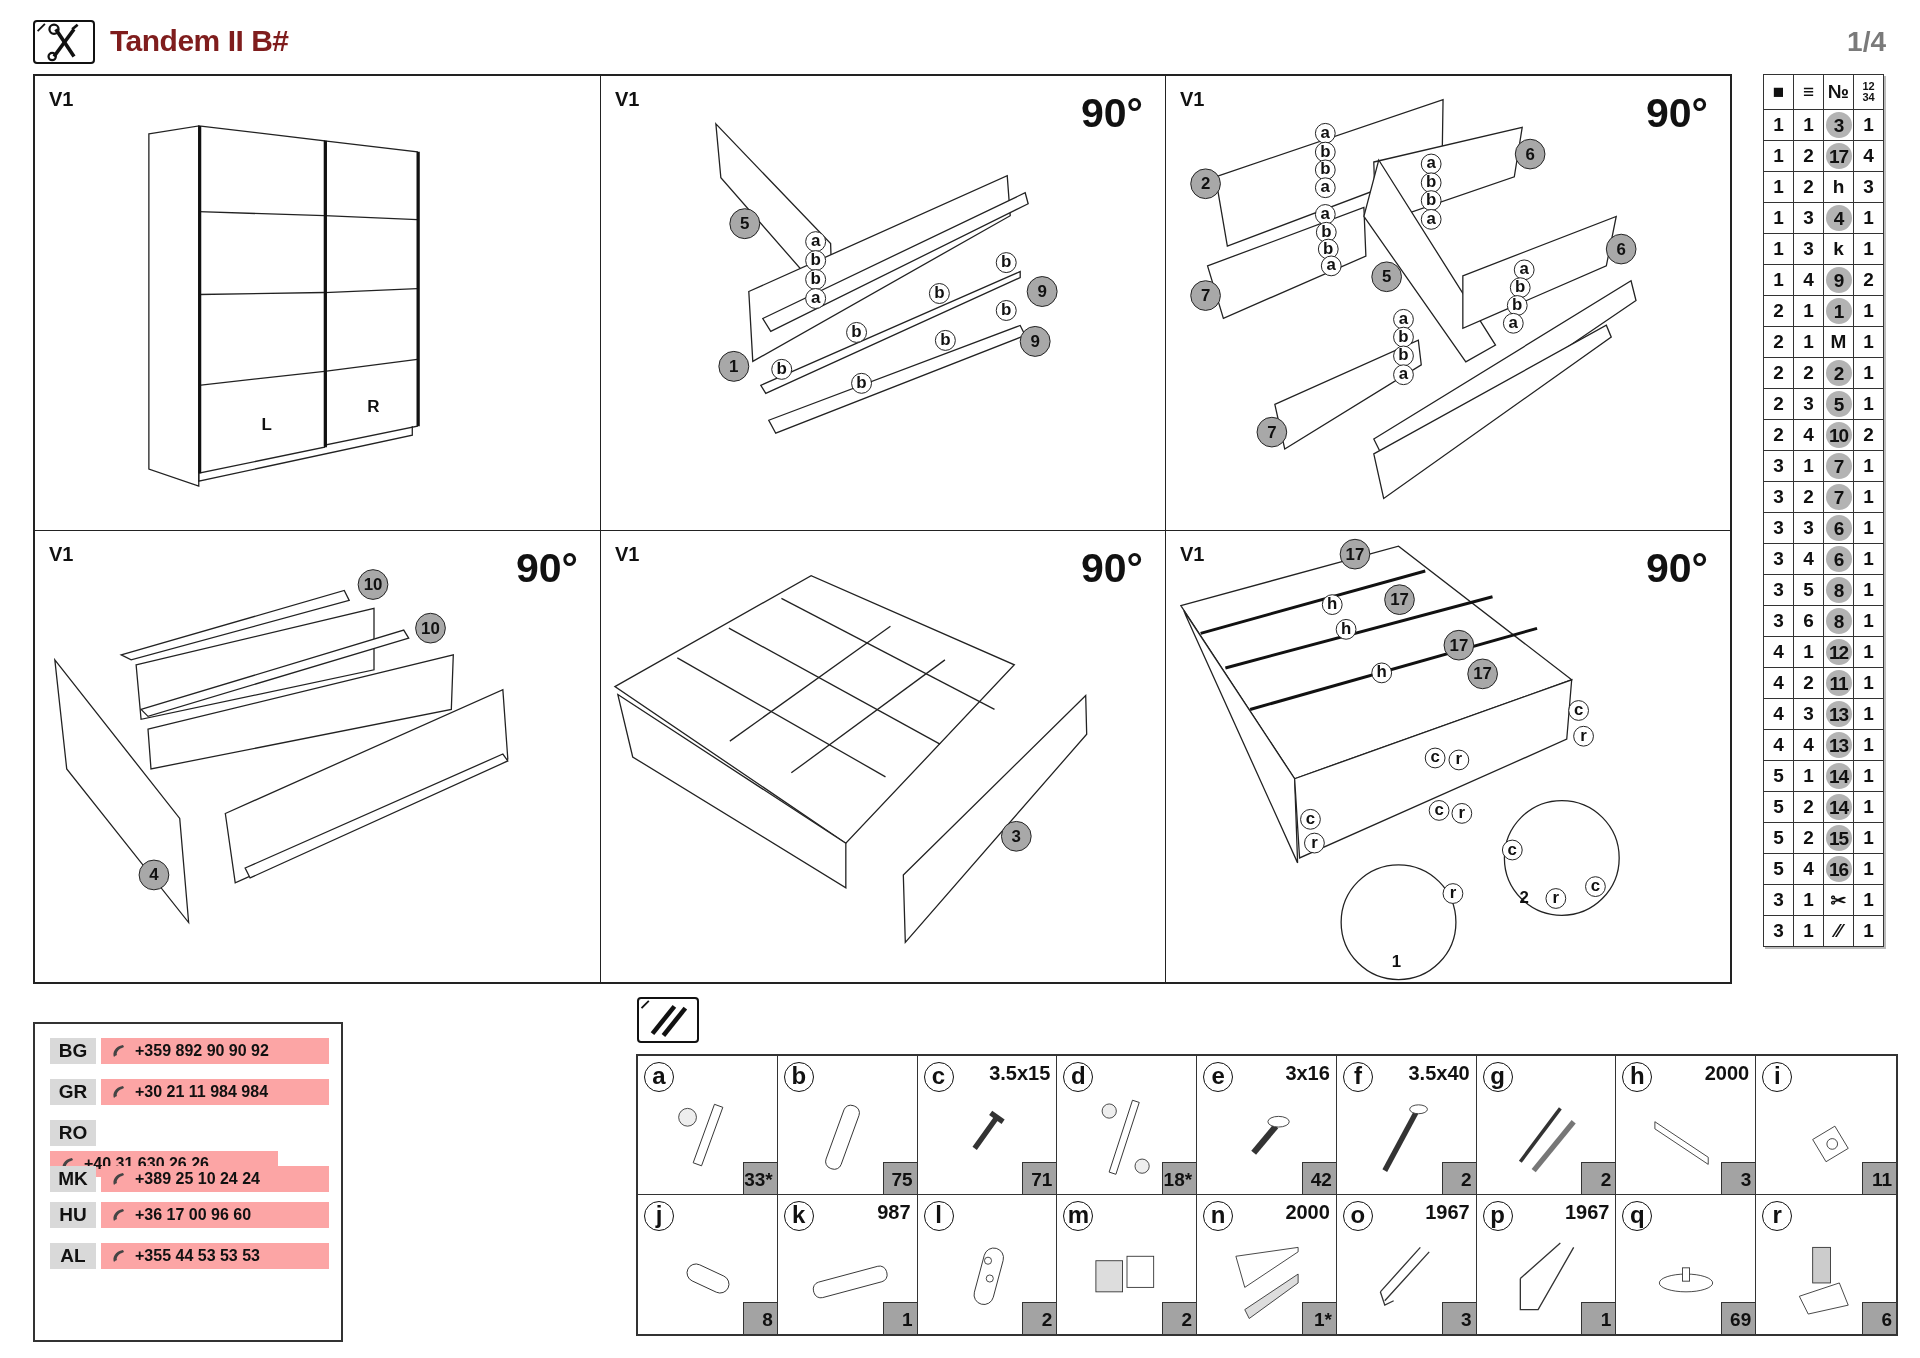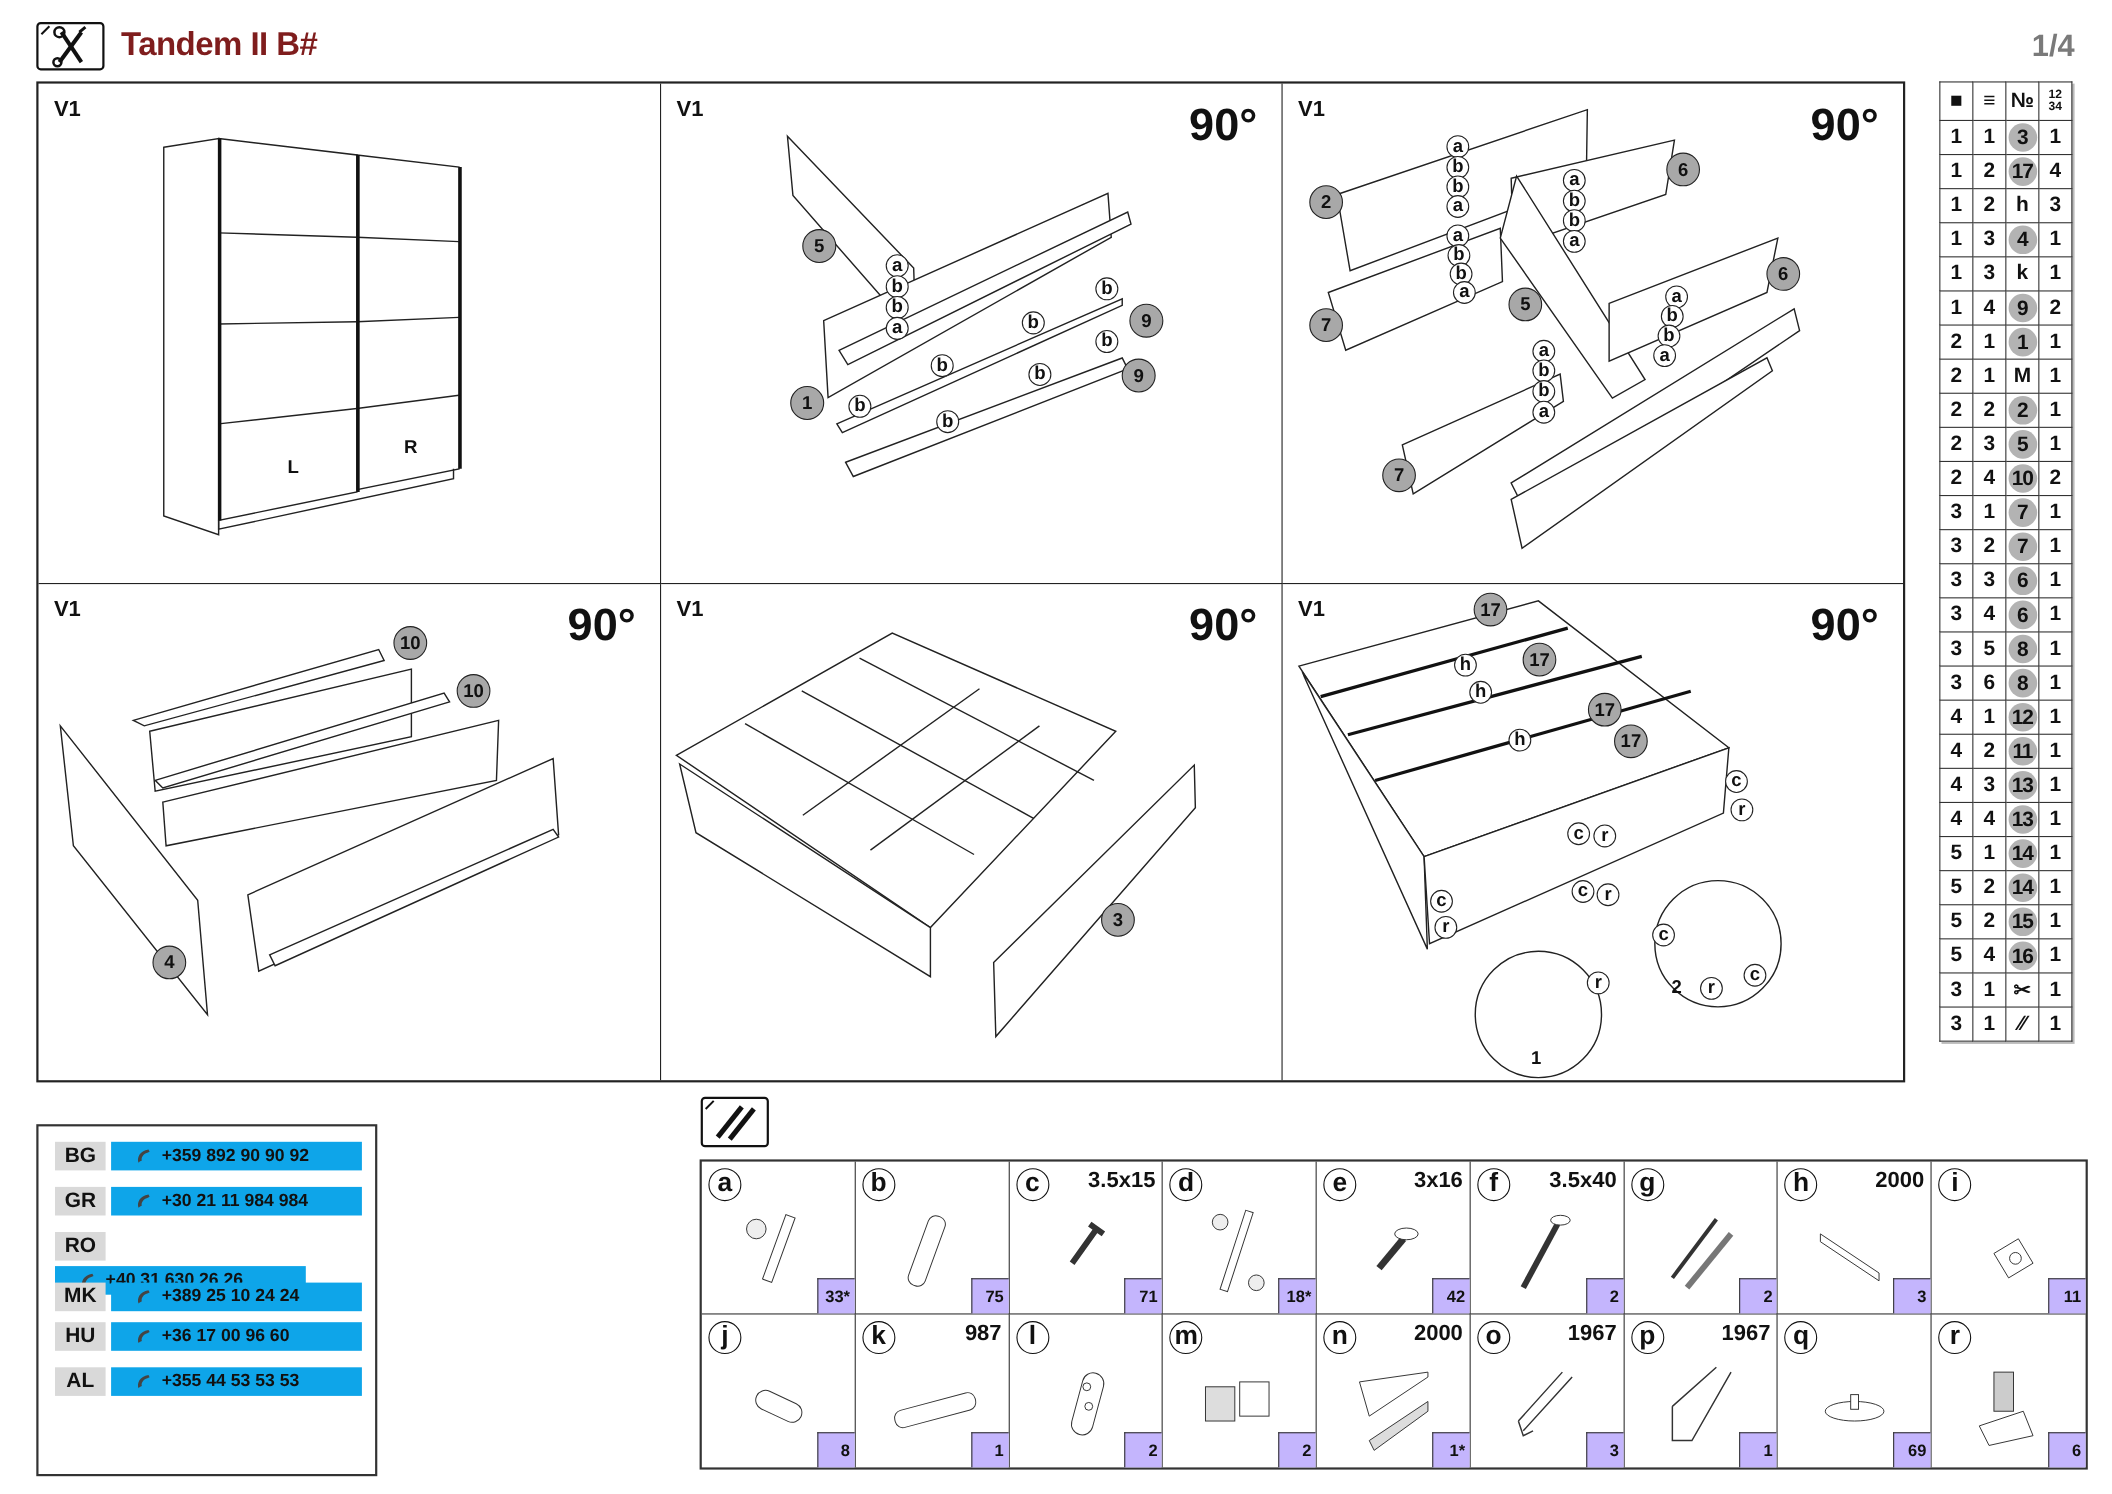--- a/index.html
+++ b/index.html
@@ -25,31 +25,31 @@
   .fillw { fill:#fff; stroke:#222; stroke-width:1.3; }
 
   .parts { left:1763px; top:74px; border-collapse:collapse; font-weight:bold; font-size:19px; box-shadow:2px 2px 0 #bbb; }
   .parts td, .parts th { border:1.5px solid #333; width:29px; height:30px; text-align:center; padding:0; }
   .parts th { height:34px; }
   .parts .numcell span.circ { display:inline-block; width:26px; height:26px; line-height:27px; border-radius:50%; background:#b3b3b3; letter-spacing:-1px; }
 
   .contacts { left:33px; top:1022px; width:310px; height:320px; border:2px solid #333; box-sizing:border-box; }
   .crow { position:absolute; left:15px; height:26px; display:flex; gap:5px; }
   .ccode { width:46px; background:#d9d9d9; font-weight:bold; font-size:19px; text-align:center; line-height:26px; }
-  .cphone { width:228px; background:#0ea5e9; font-weight:bold; font-size:16px; line-height:26px; display:flex; align-items:center; gap:8px; padding-left:22px; box-sizing:border-box; }
+  .cphone { width:228px; background:#fca5a5; font-weight:bold; font-size:16px; line-height:26px; display:flex; align-items:center; gap:8px; padding-left:10px; box-sizing:border-box; }
   .cphone svg { width:16px; height:16px; }
 
   .hwicon { left:637px; top:997px; width:62px; height:46px; border:2px solid #111; border-radius:4px; box-sizing:border-box; }
   .hwtable { left:636px; top:1054px; width:1262px; height:282px; border:2px solid #333; box-sizing:border-box; display:grid; grid-template-columns:repeat(9, 1fr); grid-template-rows:1fr 1fr; }
   .cell { position:relative; border-right:1.5px solid #333; border-bottom:1.5px solid #333; }
   .cell:nth-child(9n) { border-right:none; }
   .cell:nth-child(n+10) { border-bottom:none; }
   .cell .letter { position:absolute; left:6px; top:6px; width:28px; height:28px; border:1.5px solid #111; border-radius:50%; font-size:24px; font-weight:bold; text-align:center; line-height:26px; }
   .cell .spec { position:absolute; right:6px; top:6px; font-size:20px; font-weight:bold; }
-  .cell .qty { position:absolute; right:0; bottom:0; min-width:34px; height:32px; border-left:1.5px solid #333; border-top:1.5px solid #333; font-size:15px; font-weight:bold; text-align:right; padding-right:4px; line-height:34px; box-sizing:border-box; background:#c4b5fd; }
+  .cell .qty { position:absolute; right:0; bottom:0; min-width:34px; height:32px; border-left:1.5px solid #333; border-top:1.5px solid #333; font-size:19px; font-weight:bold; text-align:right; padding-right:4px; line-height:34px; box-sizing:border-box; background:#a3a3a3; }
   .cell svg.pic { position:absolute; left:30px; top:36px; width:80px; height:95px; }
 </style>
 </head>
 <body>
 
 <div class="abs hdr-icon">
   <svg viewBox="0 0 62 44">
       <path d="M2 10 L10 2" stroke="#111" stroke-width="2" fill="none"></path>
     <path d="M20 38 L42 8" stroke="#111" stroke-width="4"></path>
       <circle cx="18" cy="38" r="4" fill="none" stroke="#111" stroke-width="2.5"></circle>

